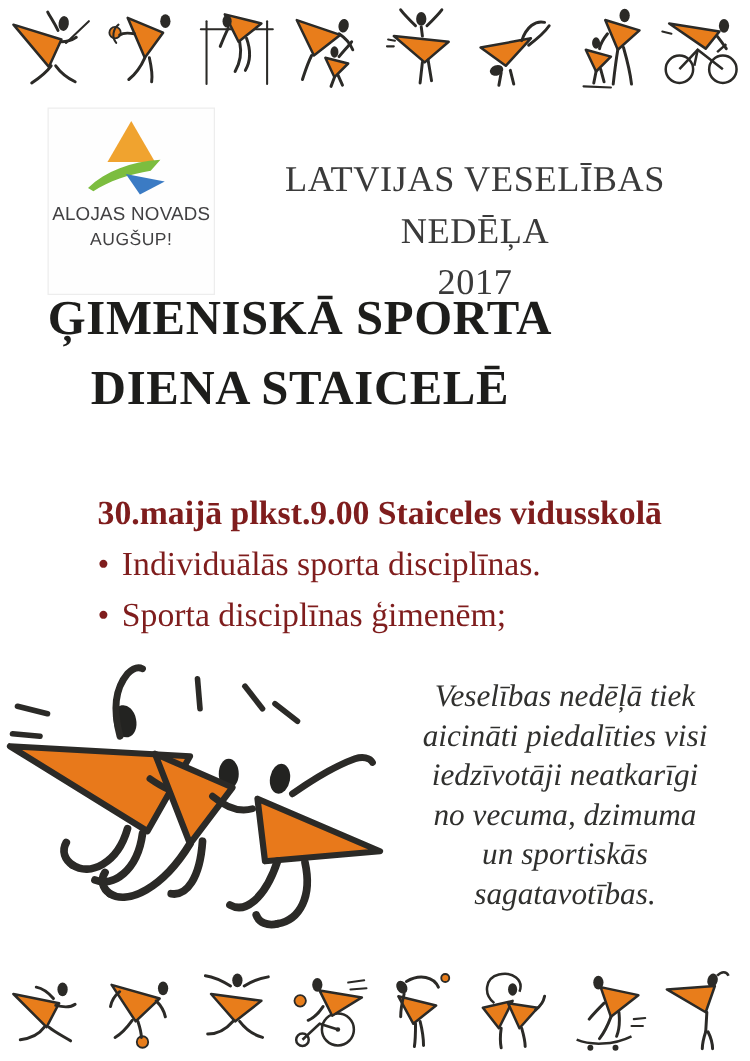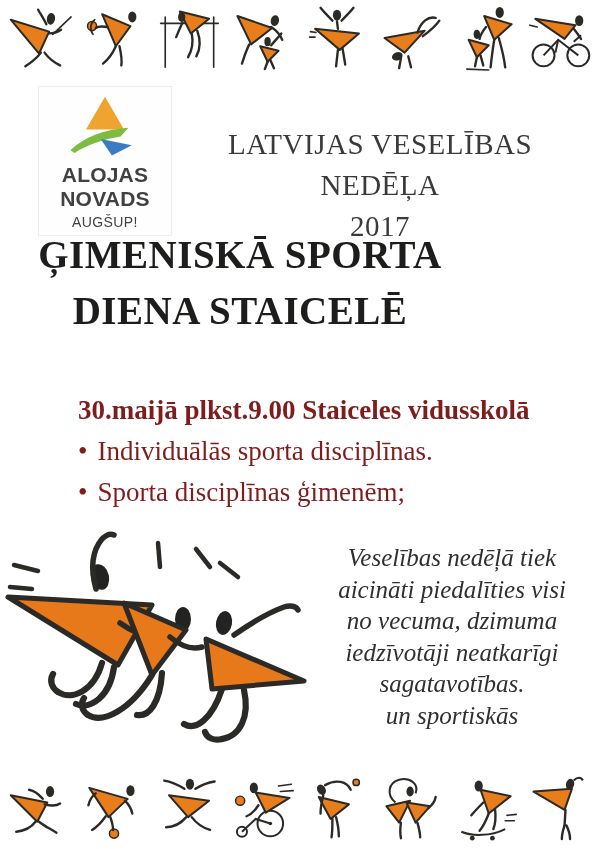--- a/index.html
+++ b/index.html
@@ -38,21 +38,21 @@
     position: absolute;
     left: 38px; top: 86px;
     width: 132px; height: 148px;
     background: #fefefe;
     border: 1px solid #ededed;
     text-align: center;
     font-family: "Liberation Sans", sans-serif;
   }
   #logo-block svg { display: block; margin: 8px auto 4px auto; }
   .logo-name {
-    font-size: 21px; font-weight: bold; color: #414042; letter-spacing: 0.2px; text-align: center;
+    font-size: 15px; font-weight: normal; color: #414042; letter-spacing: 0.2px; text-align: center;
   }
   .logo-slogan {
     font-size: 14px; font-weight: 400; color: #414042; margin-top: 3px; letter-spacing: 0.4px;
   }
 
   
   #title-block {
     position: absolute;
     left: 170px; top: 124px; width: 420px;
     text-align: center;
@@ -273,24 +273,24 @@
       <path class="tri2" d="M206 136 L304 178 L212 186 Z"></path>
       <path class="lg2" d="M222 186 C212 216 196 228 184 221"></path>
       <path class="lg2" d="M244 187 C250 214 240 233 222 236"></path>
       <path class="lg2" d="M222 236 C214 238 207 235 205 229"></path>
     </svg>
   </div>
 
   <div id="invitation-block">
     <div>Veselības nedēļā tiek</div>
     <div>aicināti piedalīties visi</div>
+    <div>iedzīvotāji neatkarīgi</div>
     <div>no vecuma, dzimuma</div>
-    <div>iedzīvotāji neatkarīgi</div>
+    <div>un sportiskās</div>
     <div>sagatavotības.</div>
-    <div>un sportiskās</div>
   </div>
 
   <div class="icon-row bottom">
     <span class="sport-icon">
       <svg viewBox="0 0 70 72">
         <path class="tri" d="M3 22 L43 30 L32 51 Z"></path>
         <ellipse class="hd" cx="46" cy="18" rx="4.5" ry="6"></ellipse>
         <path class="lm" d="M40 32 C48 34 53 34 57 31"></path>
         <path class="lm" d="M38 26 C33 20 28 17 23 16"></path>
         <path class="lm" d="M34 51 C40 56 47 59 53 63"></path>

